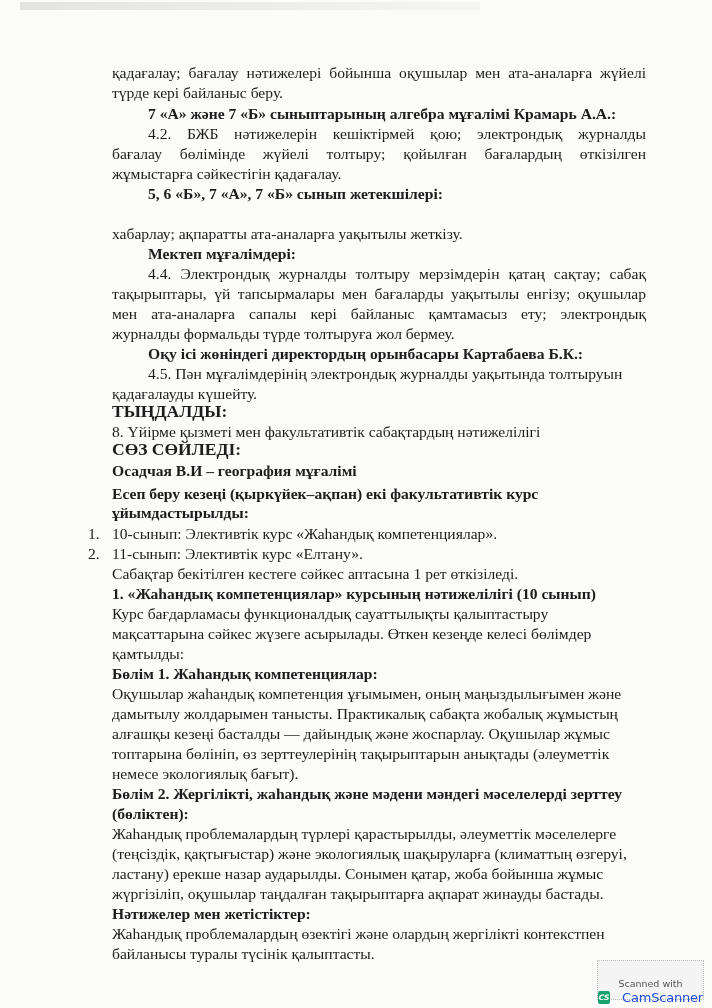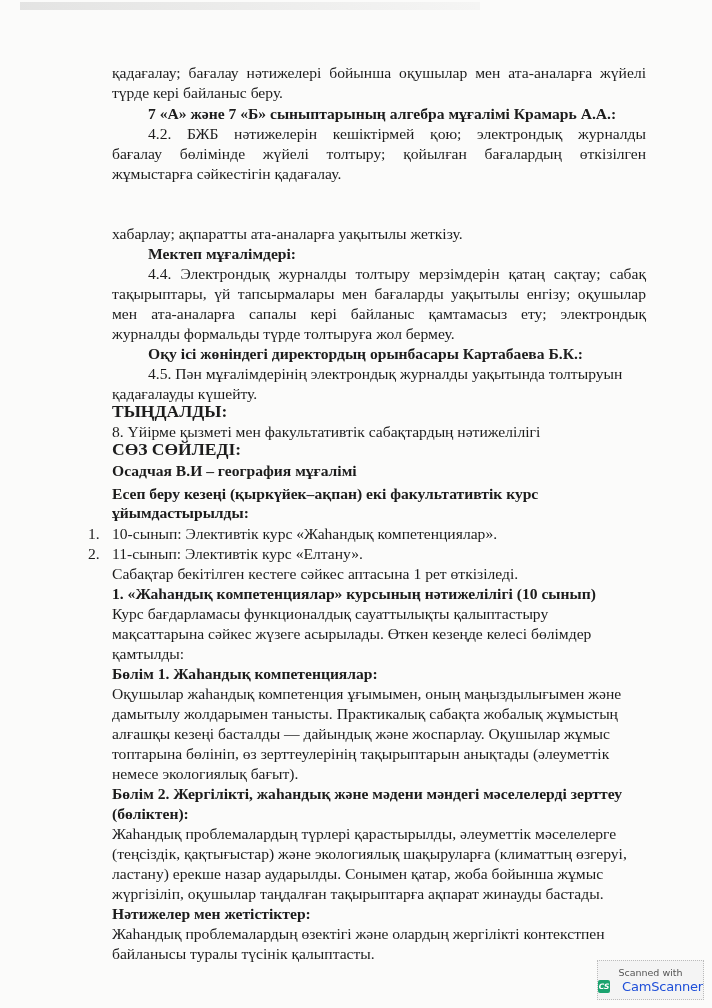--- a/index.html
+++ b/index.html
@@ -12,38 +12,39 @@
   .top-stripe { position:absolute; left:20px; top:2px; width:460px; height:8px;
     background:linear-gradient(90deg, rgba(120,120,120,0.18), rgba(150,150,150,0.06)); }
   .page { position:absolute; left:0; top:0; width:712px; height:1008px; }
   .ln { position:absolute; white-space:nowrap; font-size:15.6px; line-height:19px; }
   .b { font-weight:bold; }
   .big { font-size:17.5px; }
   .just { text-align:justify; text-align-last:justify; white-space:normal; }
   .watermark { position:absolute; left:597px; top:960px; width:107px; height:40px;
     border:1px dotted #bbb; background:#f4f4f4; box-sizing:border-box;
     font-family:"DejaVu Sans", sans-serif; text-align:center; }
-  .wm-top { font-size:9.5px; color:#555; margin-top:6px; }
+  .wm-top { font-size:9.5px; color:#555; margin-top:17px; }
   .wm-row { display:flex; align-items:center; justify-content:center; margin-top:1px; }
   .wm-logo { width:15px; height:13px; background:#1aa36f; color:#fff; font-size:7.5px;
     font-weight:bold; border-radius:2px; line-height:13px; margin-right:12px;font-style:italic; }
   .wm-name { font-size:13px; color:#1d4ed8; font-weight:normal; letter-spacing:-0.2px; }
 </style>
 </head>
 <body>
 
 <div class="top-stripe"></div>
 
 <div class="page">
   <div class="ln just" style="left:112px;top:63px;width:534px">қадағалау; бағалау нәтижелері бойынша оқушылар мен ата-аналарға жүйелі</div>
   <div class="ln" style="left:112px;top:83px">түрде кері байланыс беру.</div>
   <div class="ln b" style="left:148px;top:104px">7 «А» және 7 «Б» сыныптарының алгебра мұғалімі Крамарь А.А.:</div>
   <div class="ln just" style="left:148px;top:124px;width:498px">4.2. БЖБ нәтижелерін кешіктірмей қою; электрондық журналды</div>
   <div class="ln just" style="left:112px;top:144px;width:534px">бағалау бөлімінде жүйелі толтыру; қойылған бағалардың өткізілген</div>
   <div class="ln" style="left:112px;top:164px">жұмыстарға сәйкестігін қадағалау.</div>
+  <div class="ln b" style="left:148px;top:184px">5, 6 «Б», 7 «А», 7 «Б» сынып жетекшілері:</div>
   <div class="ln" style="left:112px;top:224px">хабарлау; ақпаратты ата-аналарға уақытылы жеткізу.</div>
   <div class="ln b" style="left:148px;top:244px">Мектеп мұғалімдері:</div>
   <div class="ln just" style="left:148px;top:264px;width:498px">4.4. Электрондық журналды толтыру мерзімдерін қатаң сақтау; сабақ</div>
   <div class="ln just" style="left:112px;top:284px;width:534px">тақырыптары, үй тапсырмалары мен бағаларды уақытылы енгізу; оқушылар</div>
   <div class="ln just" style="left:112px;top:304px;width:534px">мен ата-аналарға сапалы кері байланыс қамтамасыз ету; электрондық</div>
   <div class="ln" style="left:112px;top:324px">журналды формальды түрде толтыруға жол бермеу.</div>
   <div class="ln b" style="left:148px;top:344px">Оқу ісі жөніндегі директордың орынбасары Картабаева Б.К.:</div>
   <div class="ln" style="left:148px;top:364px">4.5. Пән мұғалімдерінің электрондық журналды уақытында толтыруын</div>
   <div class="ln" style="left:112px;top:384px">қадағалауды күшейту.</div>
   <div class="ln b big" style="left:112px;top:402px">ТЫҢДАЛДЫ:</div>

